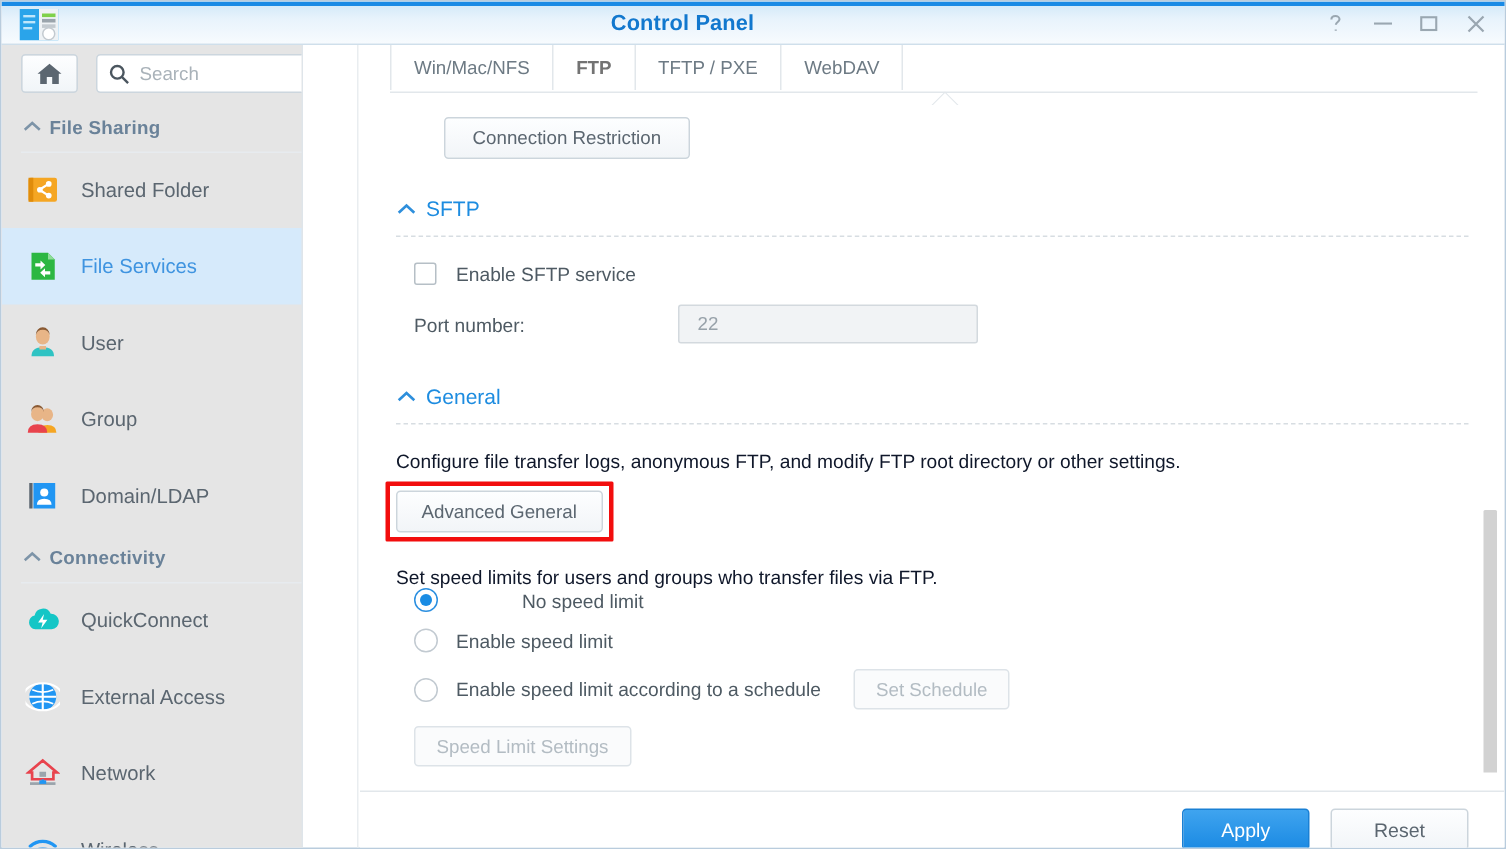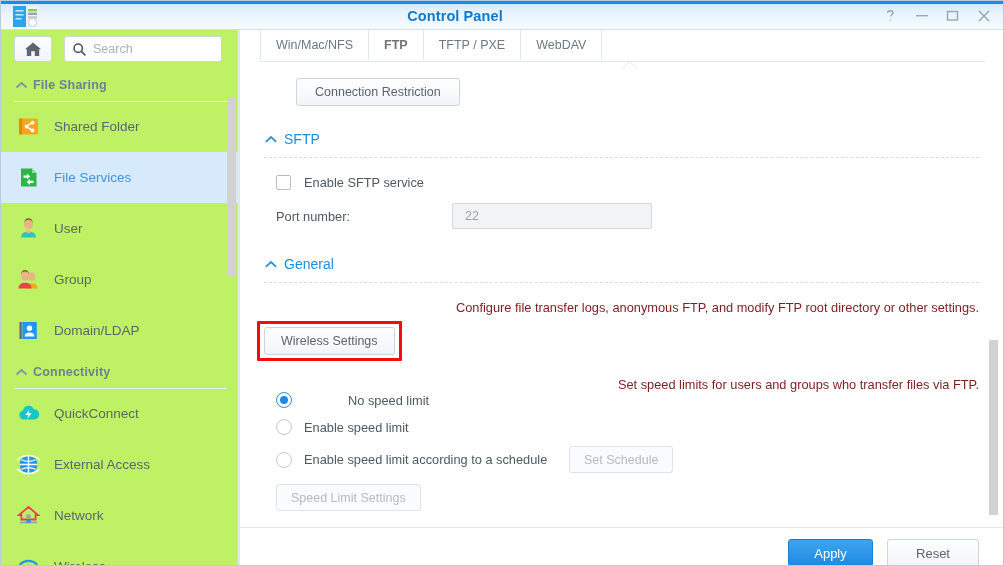--- a/index.html
+++ b/index.html
@@ -37,22 +37,22 @@
     display: flex; align-items: center; gap: 0px;
   }
   .winbtn {
     width: 31px; height: 29px; display: flex; align-items: center;
     justify-content: center; color: #9aa7b1;
   }
   .winbtn svg { display: block; }
 
   
   .sidebar {
-    position: absolute; left: 0; top: 29px; width: 239px; height: 537px;
-    background: #bef264; border-right: 1px solid #dfe5ea; overflow: hidden;
+    position: absolute; left: 0; top: 29px; width: 201px; height: 537px;
+    background: #e5e5e5; border-right: 1px solid #dfe5ea; overflow: hidden;
   }
   .sidebar-top {
     position: absolute; left: 0; top: 0; width: 239px; height: 39px;
   }
   .home-btn {
     position: absolute; left: 13px; top: 6px; width: 38px; height: 26px;
     background: linear-gradient(to bottom,#fdfeff,#f1f5f8);
     border: 1px solid #ccd6de; border-radius: 3px;
     display: flex; align-items: center; justify-content: center;
   }
@@ -169,21 +169,21 @@
     width: 16px; height: 16px; border-radius: 50%;
     border: 1px solid #c2cad1; background: #fff; flex: none;
     position: relative;
   }
   .radio.on { border-color: #2b8fe0; }
   .radio.on::after {
     content: ""; position: absolute; left: 3px; top: 3px;
     width: 8px; height: 8px; border-radius: 50%; background: #1a8ce4;
   }
   .lbltxt { font-size: 12.8px; color: #4e5a63; }
-  .bodytxt { font-size: 12.8px; color: #7f1d1d; text-align: right; }
+  .bodytxt { font-size: 12.8px; color: #0f172a; }
   .field {
     width: 200px; height: 26px; background: #f1f3f5;
     border: 1px solid #d3d9de; border-radius: 2px;
     display: flex; align-items: center; padding-left: 12px;
     font-size: 12.5px; color: #98a2aa;
   }
   .hl-box {
     position: absolute; border: 3px solid #f20d0d; border-radius: 1px;
   }
 
@@ -462,21 +462,21 @@
                   <path d="M1.8 6.8 L7 2 L12.2 6.8"></path>
                 </svg>
             </span>
             <span class="t">General</span>
           </div>
           <div class="sec-rule"></div>
 
           <div class="bodytxt" style="margin-top:17px;">Configure file transfer logs, anonymous FTP, and modify FTP root directory or other settings.</div>
 
           <div style="margin-top:12px; position:relative; display:inline-block;">
-            <span class="btn" style="height:28px;padding:0 16px;">Wireless Settings</span>
+            <span class="btn" style="height:28px;padding:0 16px;">Advanced General</span>
             <span class="hl-box" style="left:-7px; top:-6px; right:-7px; bottom:-6px;"></span>
           </div>
 
           <div class="bodytxt" style="margin-top:22px;">Set speed limits for users and groups who transfer files via FTP.</div>
 
           <div class="row" style="padding-left:12px;gap:44px;">
             <span class="radio on"></span>
             <span class="lbltxt" style="margin-left:12px;">No speed limit</span>
           </div>
           <div class="row" style="margin-top:11px; padding-left:12px;">

